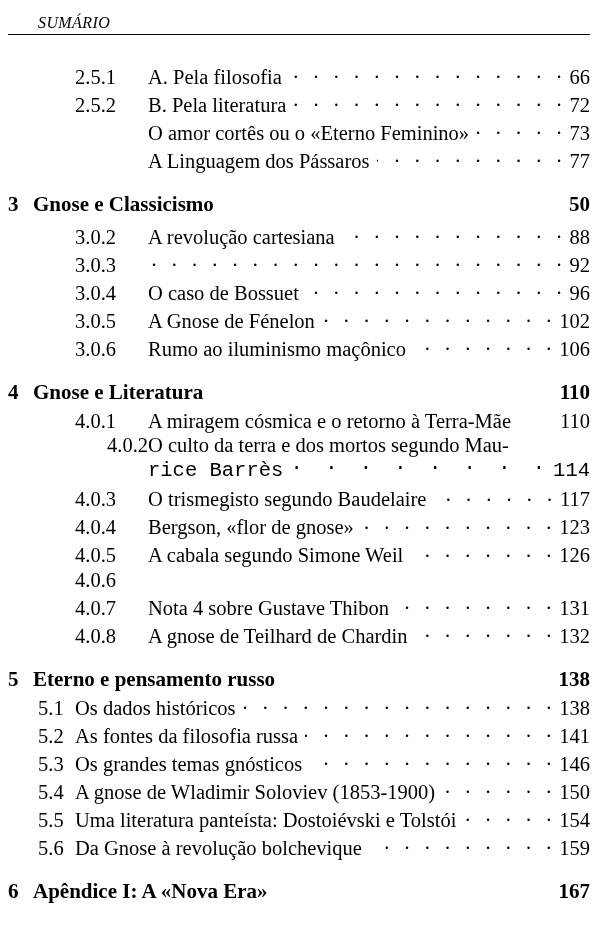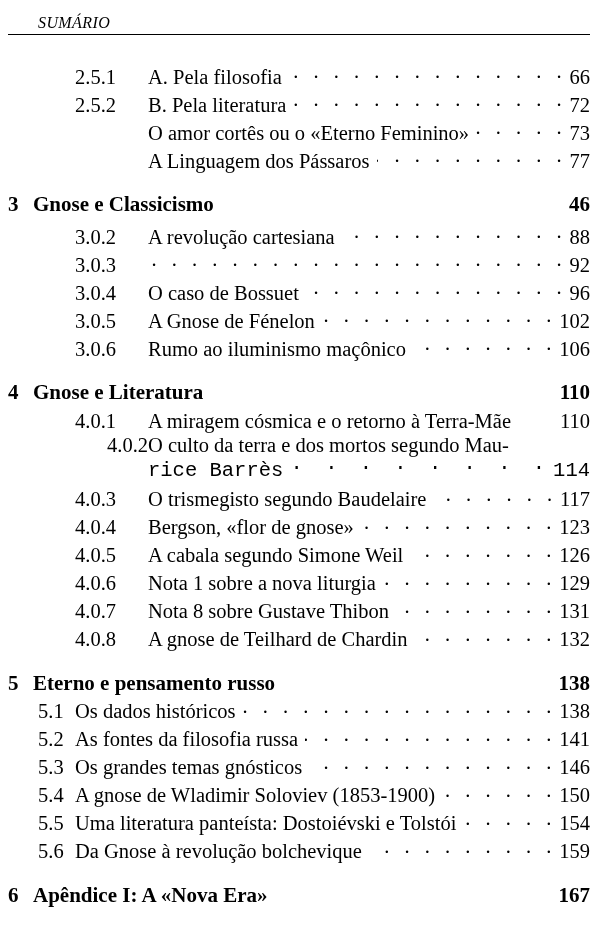--- a/index.html
+++ b/index.html
@@ -200,21 +200,21 @@
           <span class="title-text">A Linguagem dos Pássaros</span>
           <span class="leader"></span>
           <span class="page-no">77</span>
         </div>
       </div>
       <div class="gap-small"></div>
       <div class="gap-before-chapter"></div>
       <div class="row chapter">
         <span class="num">3</span>
         <span class="title">Gnose e Classicismo</span>
-        <span class="page-no">46</span>
+        <span class="page-no">50</span>
       </div>
       <div class="gap-small"></div>
       <div class="gap-small"></div>
       <div class="row sub">
         <span class="num">3.0.2</span>
         <div class="title-wrap">
           <span class="title-text">A revolução cartesiana</span>
           <span class="leader"></span>
           <span class="page-no">88</span>
         </div>
@@ -310,31 +310,26 @@
         <span class="num">4.0.5</span>
         <div class="title-wrap">
           <span class="title-text">A cabala segundo Simone Weil</span>
           <span class="leader"></span>
           <span class="page-no">126</span>
         </div>
       </div>
       <div class="gap-small"></div>
       <div class="row sub">
         <span class="num">4.0.6</span>
-        <div class="title-wrap">
-          <span class="title-text">Nota 1 sobre a nova liturgia</span>
-          <span class="leader"></span>
-          <span class="page-no">129</span>
-        </div>
       </div>
       <div class="gap-small"></div>
       <div class="row sub">
         <span class="num">4.0.7</span>
         <div class="title-wrap">
-          <span class="title-text">Nota 8 sobre Gustave Thibon</span>
+          <span class="title-text">Nota 4 sobre Gustave Thibon</span>
           <span class="leader"></span>
           <span class="page-no">131</span>
         </div>
       </div>
       <div class="gap-small"></div>
       <div class="row sub">
         <span class="num">4.0.8</span>
         <div class="title-wrap">
           <span class="title-text">A gnose de Teilhard de Chardin</span>
           <span class="leader"></span>

